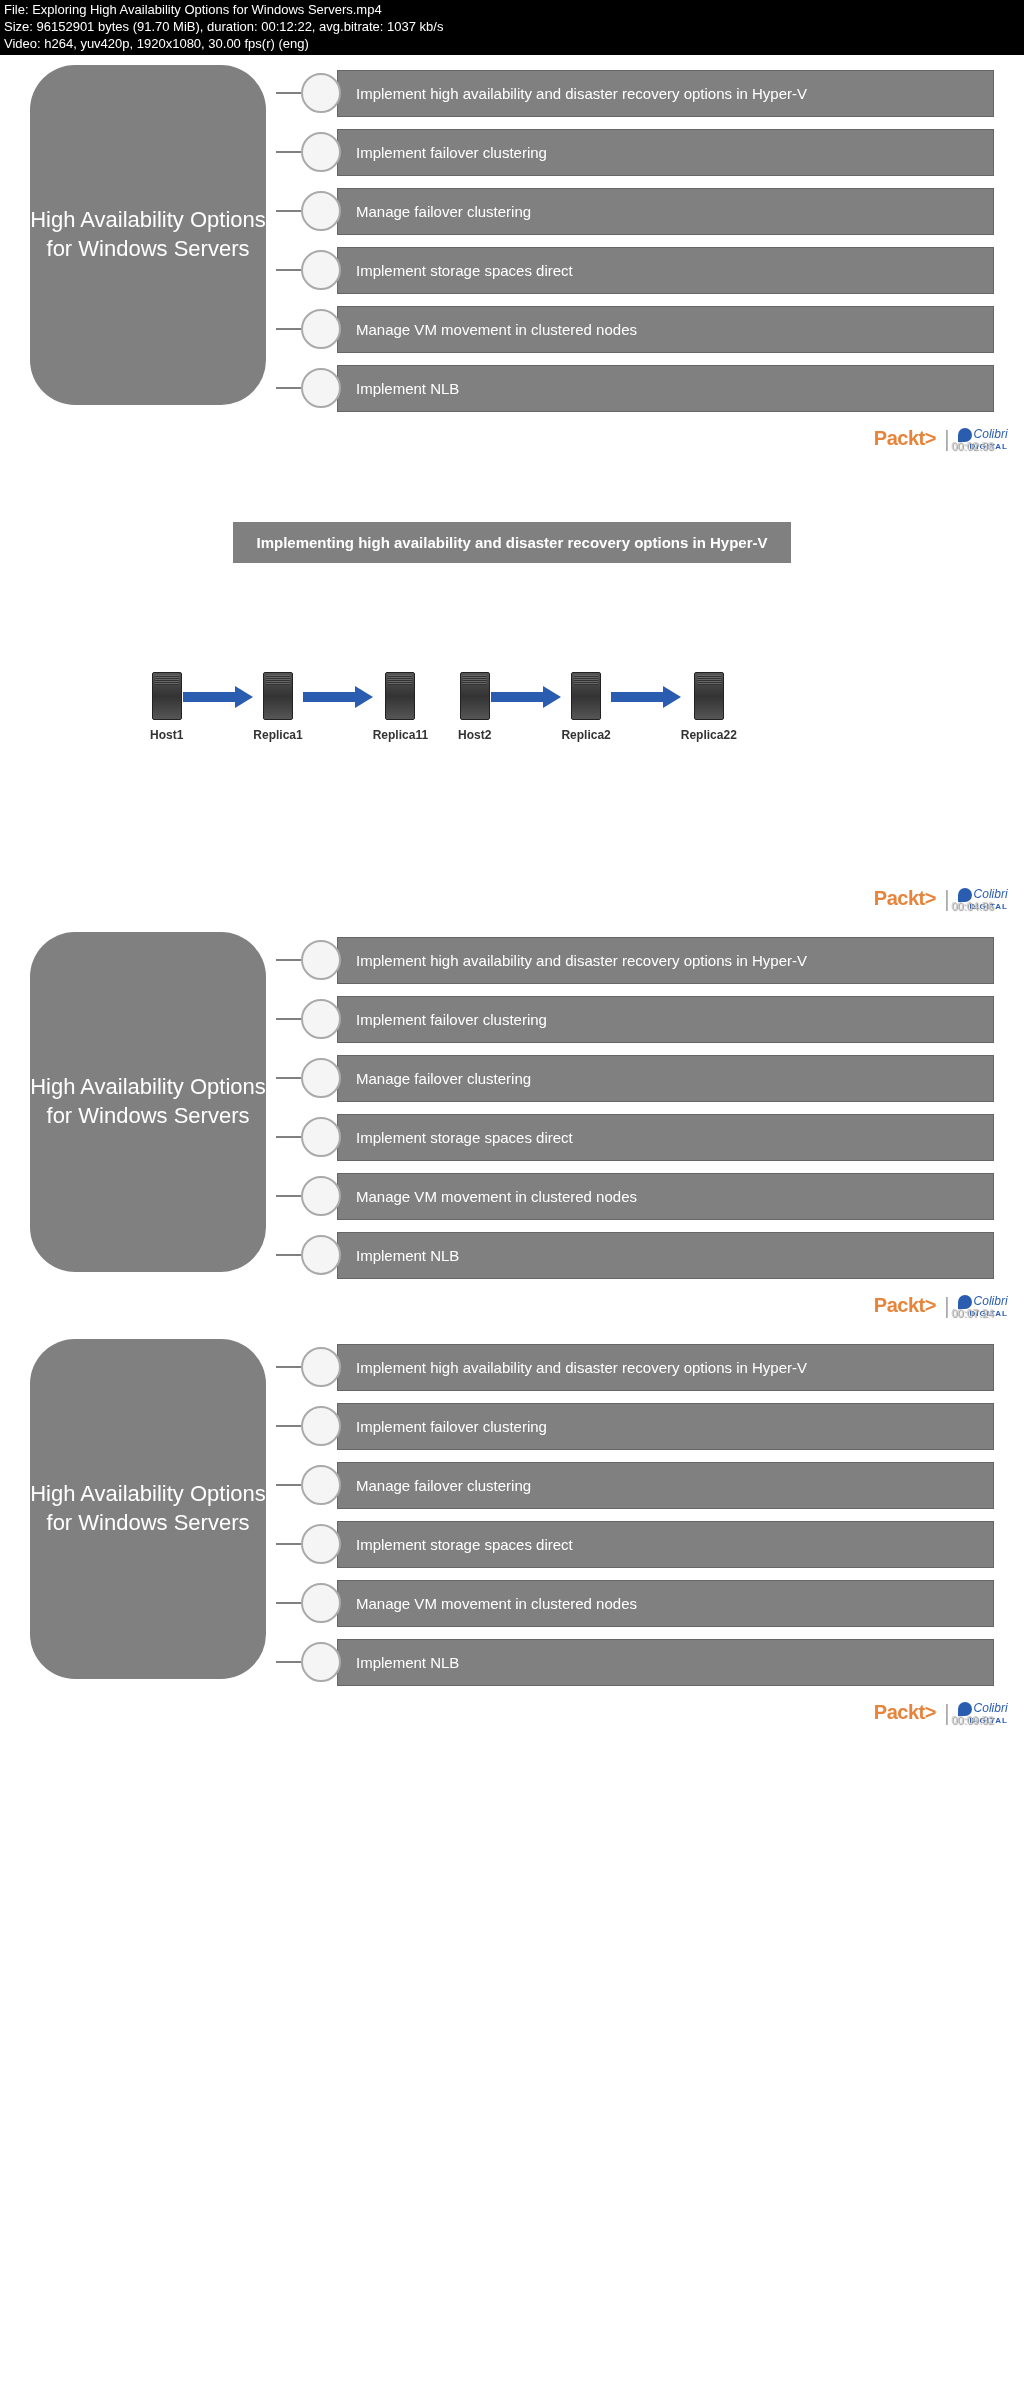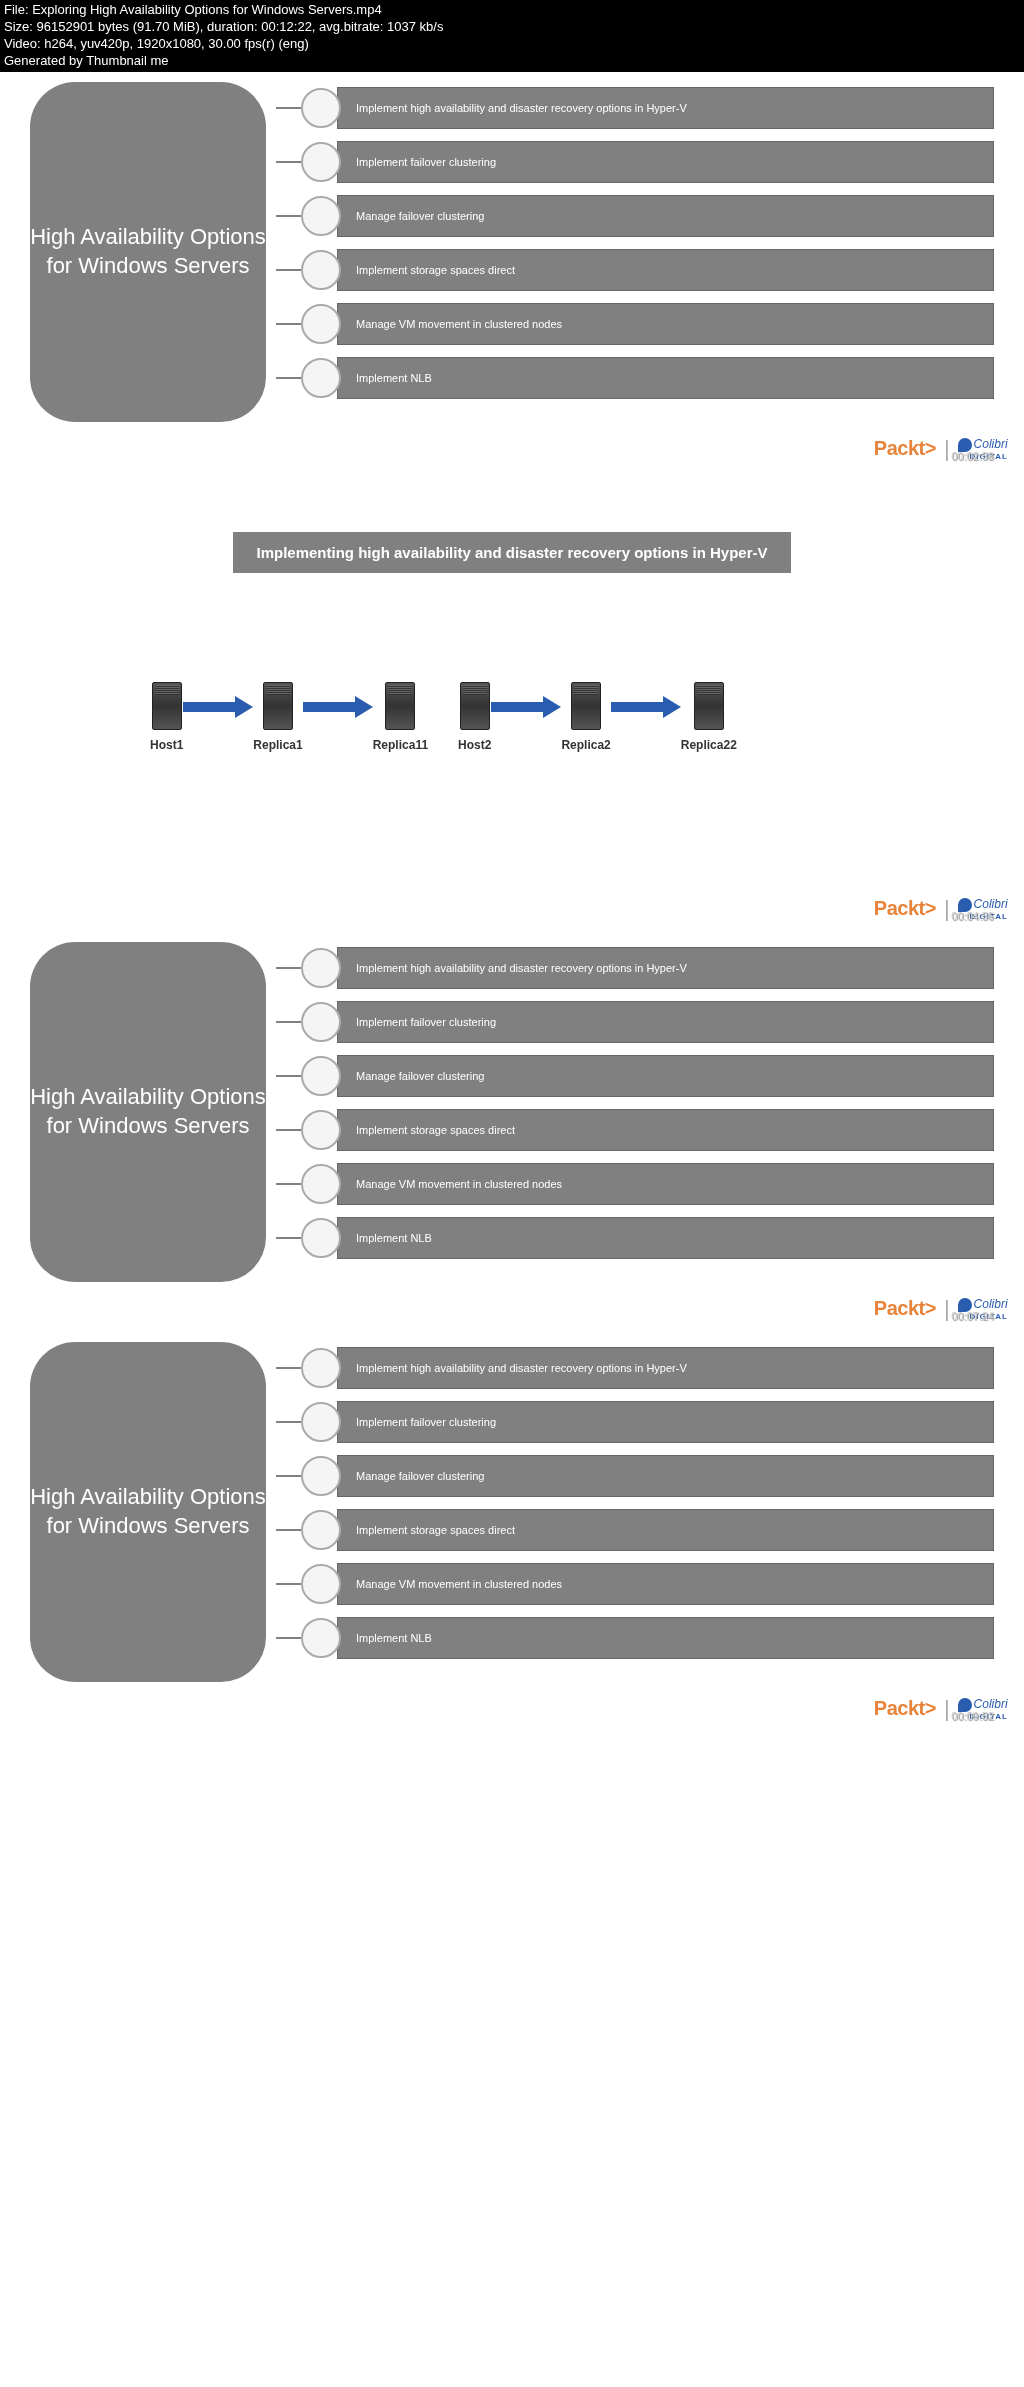--- a/index.html
+++ b/index.html
@@ -70,21 +70,21 @@
     background: #f5f5f5;
     border: 2px solid #aaa;
     flex-shrink: 0;
     z-index: 1;
   }
   
   .bar {
     flex: 1;
     background: #808080;
     color: #fff;
-    font-size: 11px;
+    font-size: 15px;
     padding: 14px 18px;
     margin-left: -4px;
     border: 1px solid #666;
   }
   
   .footer {
     position: absolute;
     bottom: 10px;
     right: 16px;
     display: flex;
@@ -213,21 +213,20 @@
     border-bottom: 11px solid transparent;
   }
 </style>
 </head>
 <body>
 
 <div class="header">
   <div>File: Exploring High Availability Options for Windows Servers.mp4</div>
   <div>Size: 96152901 bytes (91.70 MiB), duration: 00:12:22, avg.bitrate: 1037 kb/s</div>
   <div>Video: h264, yuv420p, 1920x1080, 30.00 fps(r) (eng)</div>
-  <div>Generated by Thumbnail me</div>
 </div>
 
 <div class="slide diagram-slide">
   <div class="rounded-box">High Availability Options for Windows Servers</div>
   <div class="items-col">
     <div class="item-row">
         <div class="connector"></div>
         <div class="circle"></div>
         <div class="bar">Implement high availability and disaster recovery options in Hyper-V</div>
       </div>

